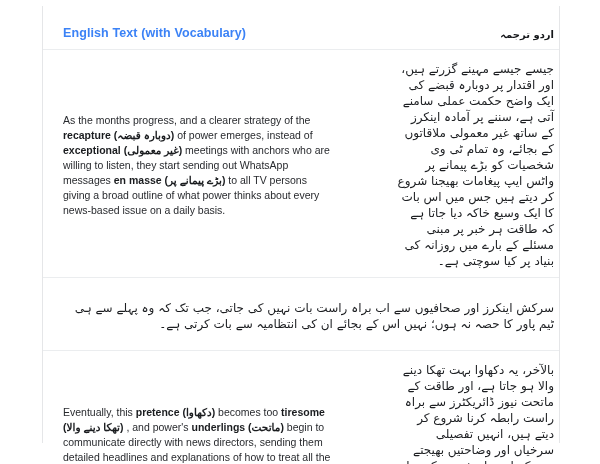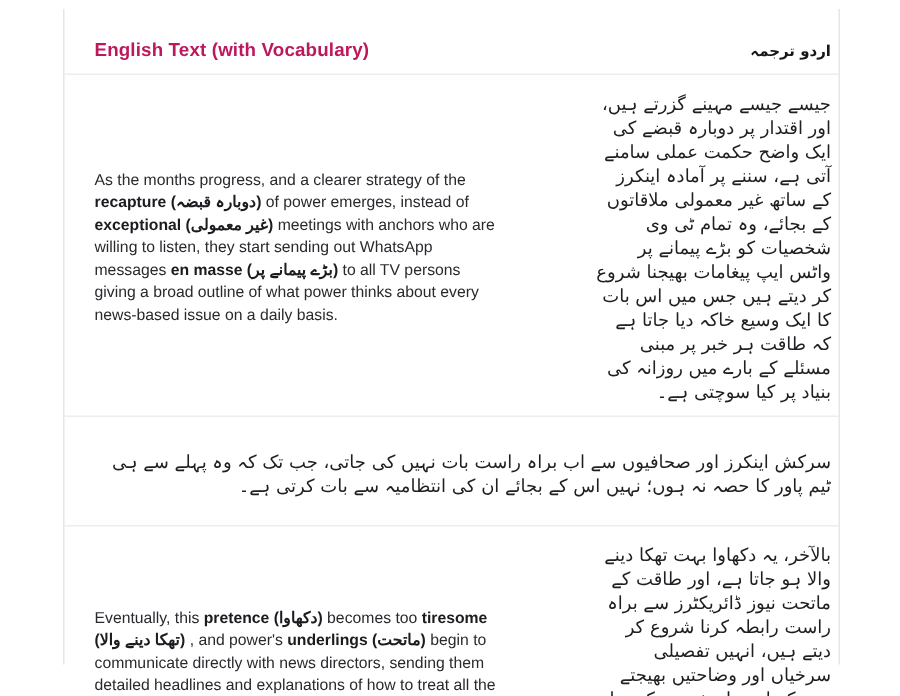--- a/index.html
+++ b/index.html
@@ -13,21 +13,21 @@
     box-sizing:border-box;background:#ffffff;
     border-left:1px solid #e5e6e8;border-right:1px solid #e5e6e8;
   }
   .header-row{
     display:flex;justify-content:space-between;align-items:flex-end;
     box-sizing:border-box;height:44px;
     padding:0 5px 9px 20px;
     border-bottom:1px solid #ebedef;
   }
   .h-en{
-    font-weight:bold;font-size:12.5px;color:#be185d;letter-spacing:.1px;text-align:right;
+    font-weight:bold;font-size:12.5px;color:#3b82f6;letter-spacing:.1px;text-align:right;
   }
   .h-ur{
     direction:rtl;unicode-bidi:isolate;
     font-family:"DejaVu Sans",sans-serif;
     font-weight:bold;font-size:10px;color:#15171a;
   }
   .row{
     display:flex;align-items:center;
     border-bottom:1px solid #ebedef;box-sizing:border-box;gap:34px;
   }

